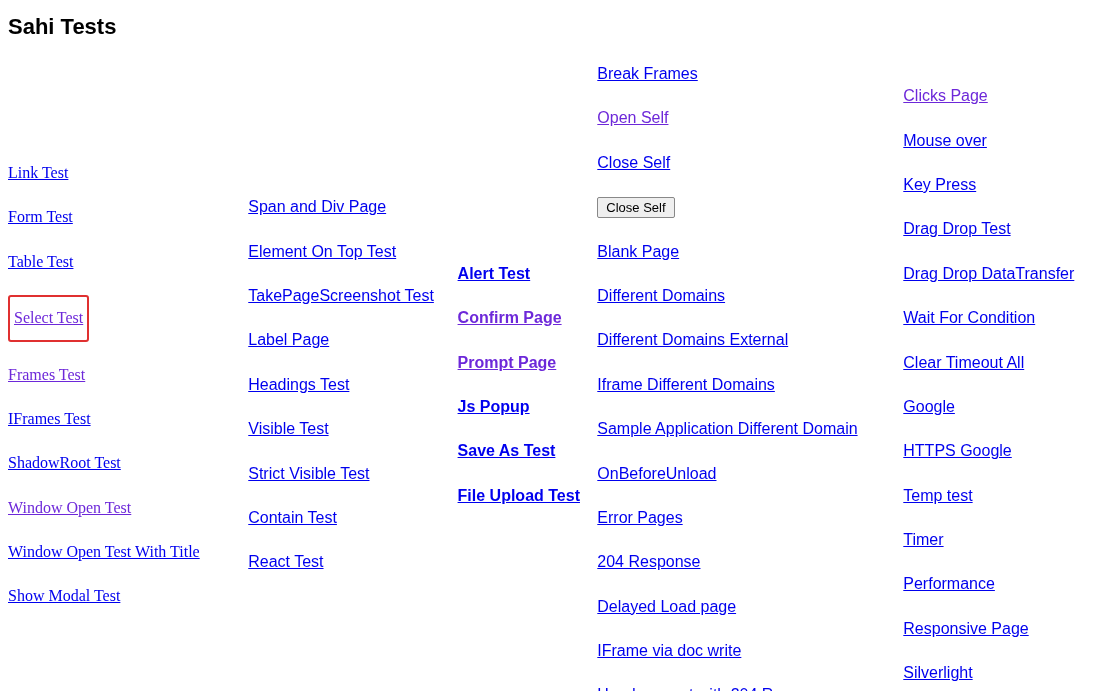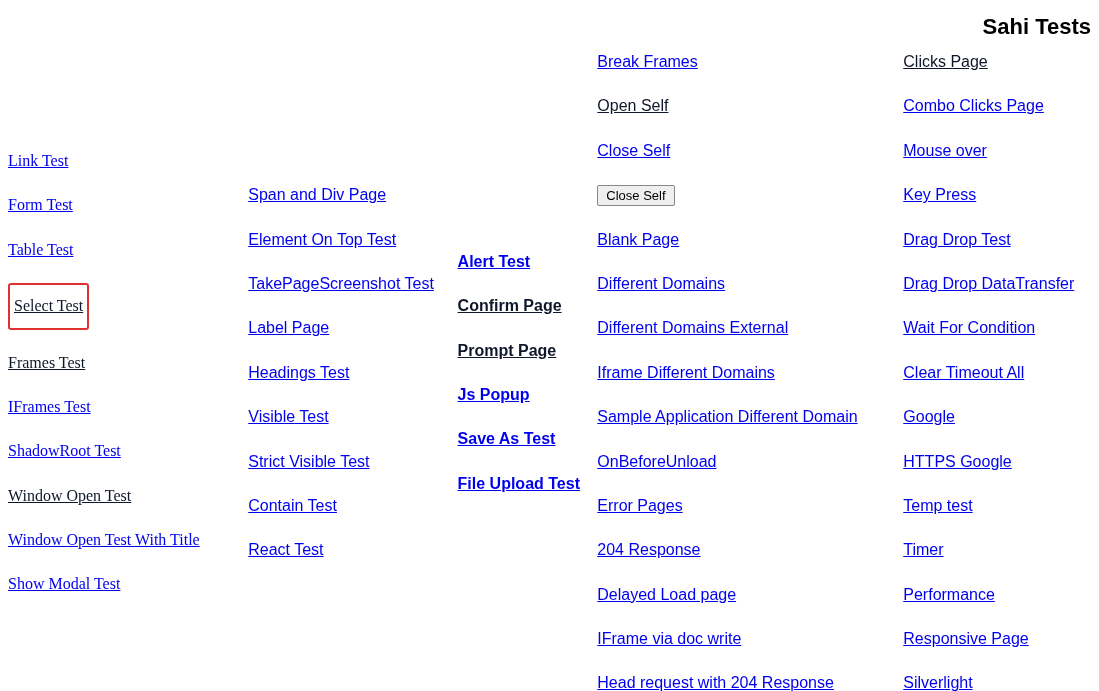--- a/index.html
+++ b/index.html
@@ -8,22 +8,21 @@
       font-family: Arial, Helvetica, sans-serif;
       font-size: 16px;
       background: #fff;
       color: #000;
       width: 1083px;
       position: relative;
     }
     .page-title {
       font-size: 22px;
       font-weight: bold;
-      margin: 6px 0 0 0;
-      text-align: right;
+      margin: 6px 0 12px 0;
     }
     .columns {
       display: flex;
       flex-direction: row;
       align-items: center;
       gap: 16px;
       padding-right: 6px;
     }
     .col {
       display: flex;
@@ -36,21 +35,21 @@
     .link-row {
       margin: 11px 0;
       line-height: 1.4;
     }
     a.page-link {
       color: #0000EE;
       text-decoration: underline;
       cursor: pointer;
     }
     a.page-link.visited {
-      color: #0f172a;
+      color: #6d28d9;
     }
     .highlight-box {
       display: inline-block;
       border: 2px solid #E03030;
       border-radius: 3px;
       padding: 10px 4px;
     }
     button.native-btn {
       font-family: Arial, Helvetica, sans-serif;
       font-size: 13px;
@@ -116,21 +115,20 @@
       <div class="link-row"><a class="page-link" href="#">Sample Application Different Domain</a></div>
       <div class="link-row"><a class="page-link" href="#">OnBeforeUnload</a></div>
       <div class="link-row"><a class="page-link" href="#">Error Pages</a></div>
       <div class="link-row"><a class="page-link" href="#">204 Response</a></div>
       <div class="link-row"><a class="page-link" href="#">Delayed Load page</a></div>
       <div class="link-row"><a class="page-link" href="#">IFrame via doc write</a></div>
       <div class="link-row"><a class="page-link" href="#">Head request with 204 Response</a></div>
     </div>
   <div class="col c5">
       <div class="link-row"><a class="page-link visited" href="#">Clicks Page</a></div>
-      <div class="link-row"><a class="page-link" href="#">Combo Clicks Page</a></div>
       <div class="link-row"><a class="page-link" href="#">Mouse over</a></div>
       <div class="link-row"><a class="page-link" href="#">Key Press</a></div>
       <div class="link-row"><a class="page-link" href="#">Drag Drop Test</a></div>
       <div class="link-row"><a class="page-link" href="#">Drag Drop DataTransfer</a></div>
       <div class="link-row"><a class="page-link" href="#">Wait For Condition</a></div>
       <div class="link-row"><a class="page-link" href="#">Clear Timeout All</a></div>
       <div class="link-row"><a class="page-link" href="#">Google</a></div>
       <div class="link-row"><a class="page-link" href="#">HTTPS Google</a></div>
       <div class="link-row"><a class="page-link" href="#">Temp test</a></div>
       <div class="link-row"><a class="page-link" href="#">Timer</a></div>

